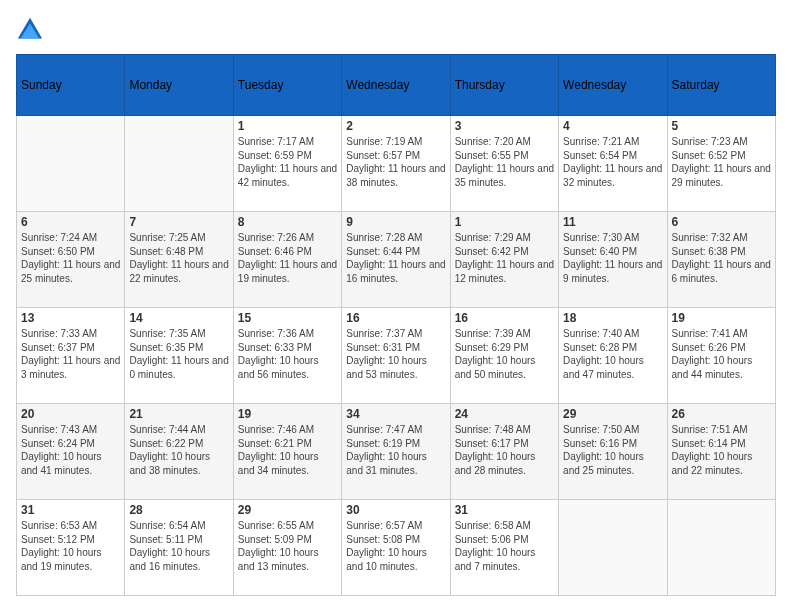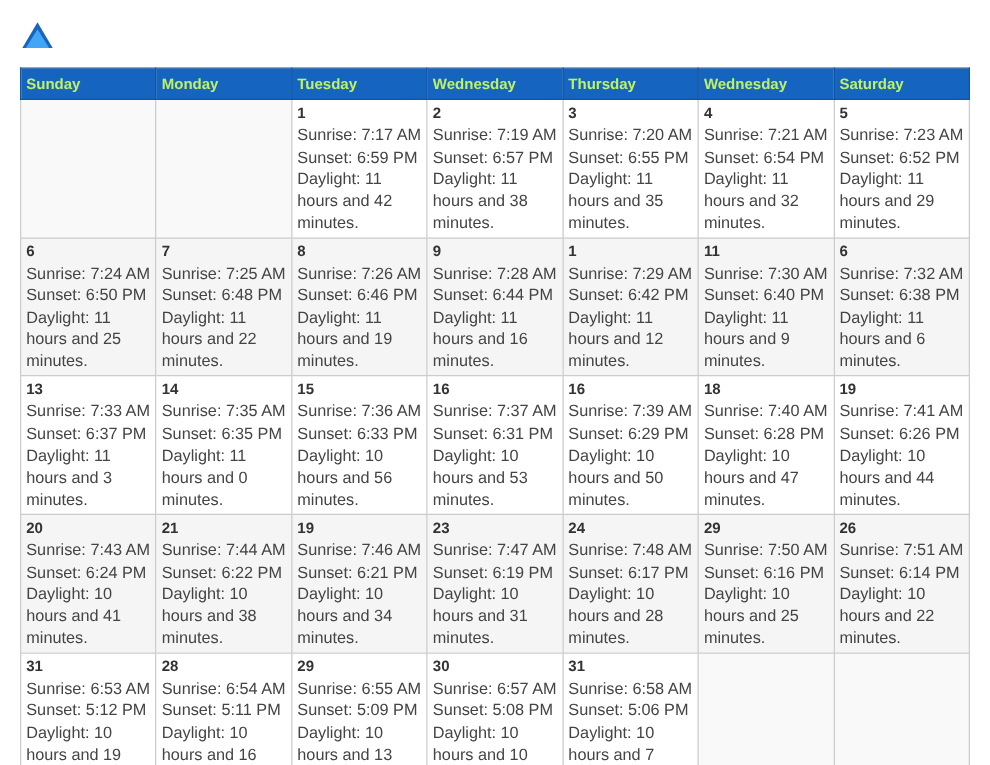--- a/index.html
+++ b/index.html
@@ -62,24 +62,24 @@
     }
     .calendar {
       flex: 1;
       border: 1px solid #ccc;
       border-collapse: collapse;
       width: 100%;
       table-layout: fixed;
     }
     .calendar th {
       background: #1565c0;
-      color: #bef264;
+      color: #000000;
       font-size: 12px;
-      font-weight: bold;
-      padding: 5px 4px;
+      font-weight: normal;
+      padding: 23px 4px;
       text-align: left;
       border: 1px solid #1255a0;
     }
     .calendar td {
       border: 1px solid #ccc;
       vertical-align: top;
       padding: 3px 4px;
       font-size: 10px;
       color: #333;
       height: 88px;
@@ -95,21 +95,21 @@
       background: #efefef;
     }
     .day-number {
       font-size: 12px;
       font-weight: bold;
       color: #333;
       display: block;
       margin-bottom: 2px;
     }
     .day-info {
-      font-size: 13px;
+      font-size: 10px;
       color: #444;
       line-height: 1.35;
     }
   </style>
 </head>
 <body>
 
 <div class="page">
   <div class="header">
     <div class="logo">
@@ -232,21 +232,21 @@
           </td>
           <td>
             <span class="day-number">21</span>
             <div class="day-info">Sunrise: 7:44 AM<br>Sunset: 6:22 PM<br>Daylight: 10 hours and 38 minutes.</div>
           </td>
           <td>
             <span class="day-number">19</span>
             <div class="day-info">Sunrise: 7:46 AM<br>Sunset: 6:21 PM<br>Daylight: 10 hours and 34 minutes.</div>
           </td>
           <td>
-            <span class="day-number">23</span>
+            <span class="day-number">34</span>
             <div class="day-info">Sunrise: 7:47 AM<br>Sunset: 6:19 PM<br>Daylight: 10 hours and 31 minutes.</div>
           </td>
           <td>
             <span class="day-number">24</span>
             <div class="day-info">Sunrise: 7:48 AM<br>Sunset: 6:17 PM<br>Daylight: 10 hours and 28 minutes.</div>
           </td>
           <td>
             <span class="day-number">29</span>
             <div class="day-info">Sunrise: 7:50 AM<br>Sunset: 6:16 PM<br>Daylight: 10 hours and 25 minutes.</div>
           </td>

